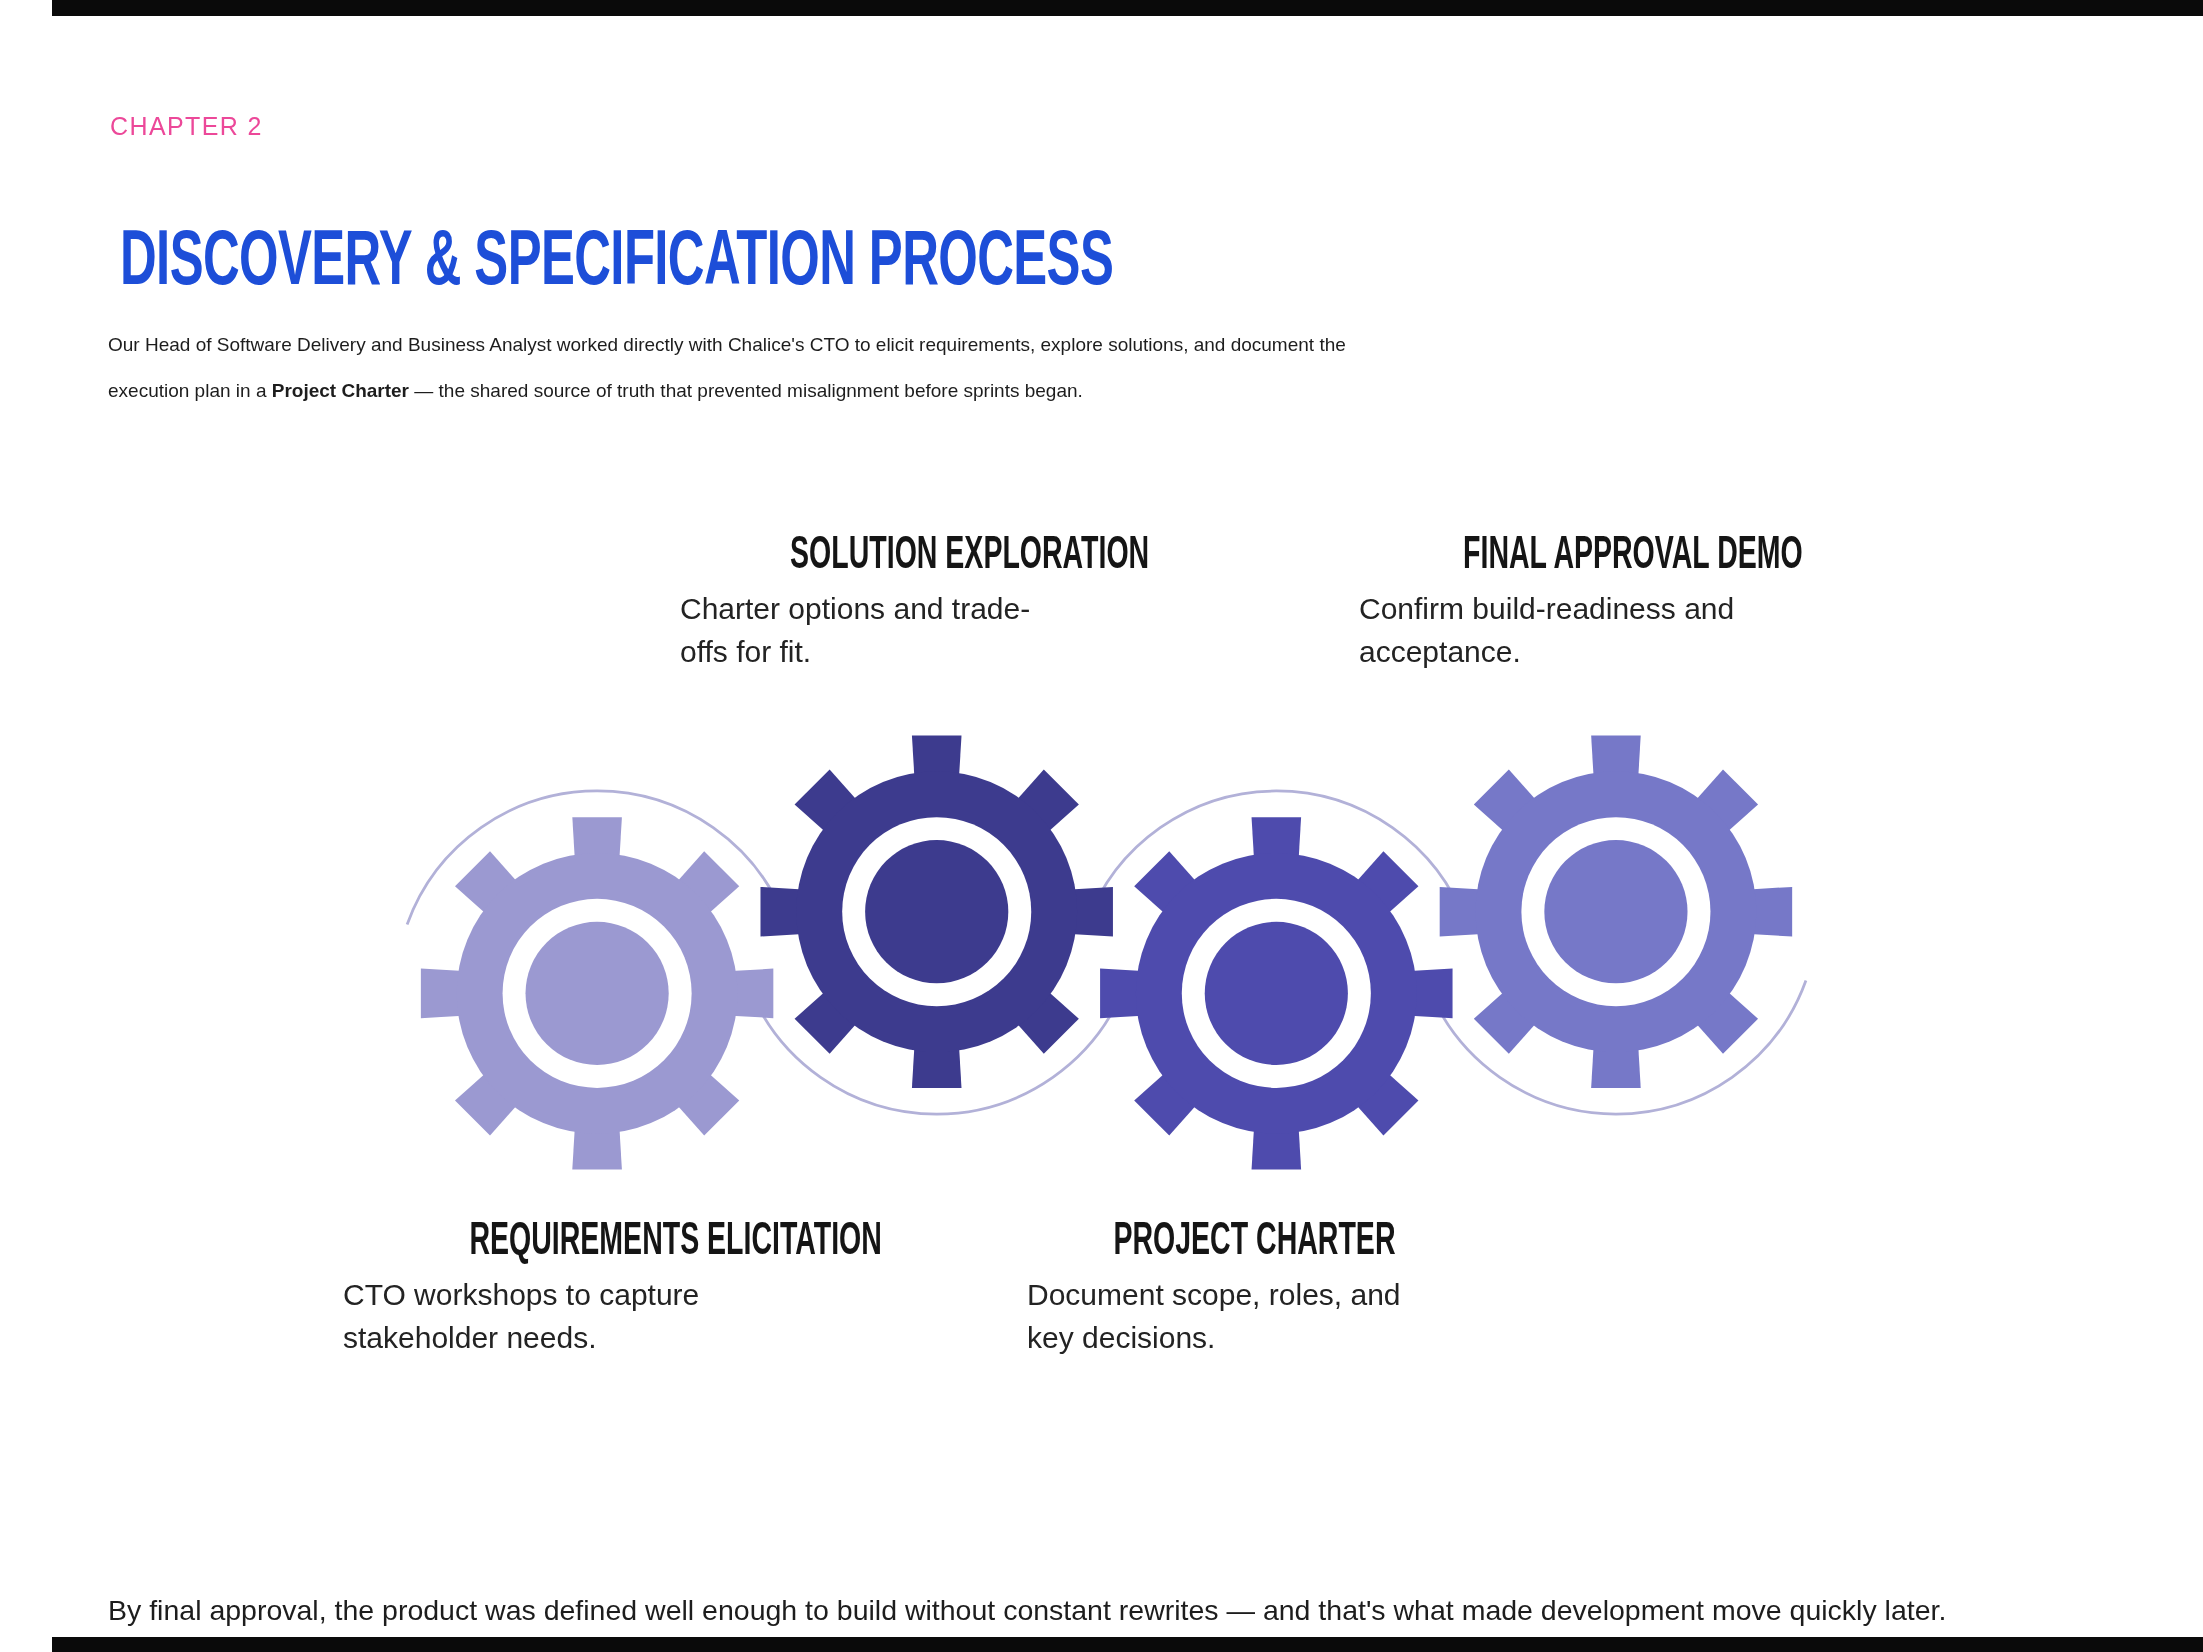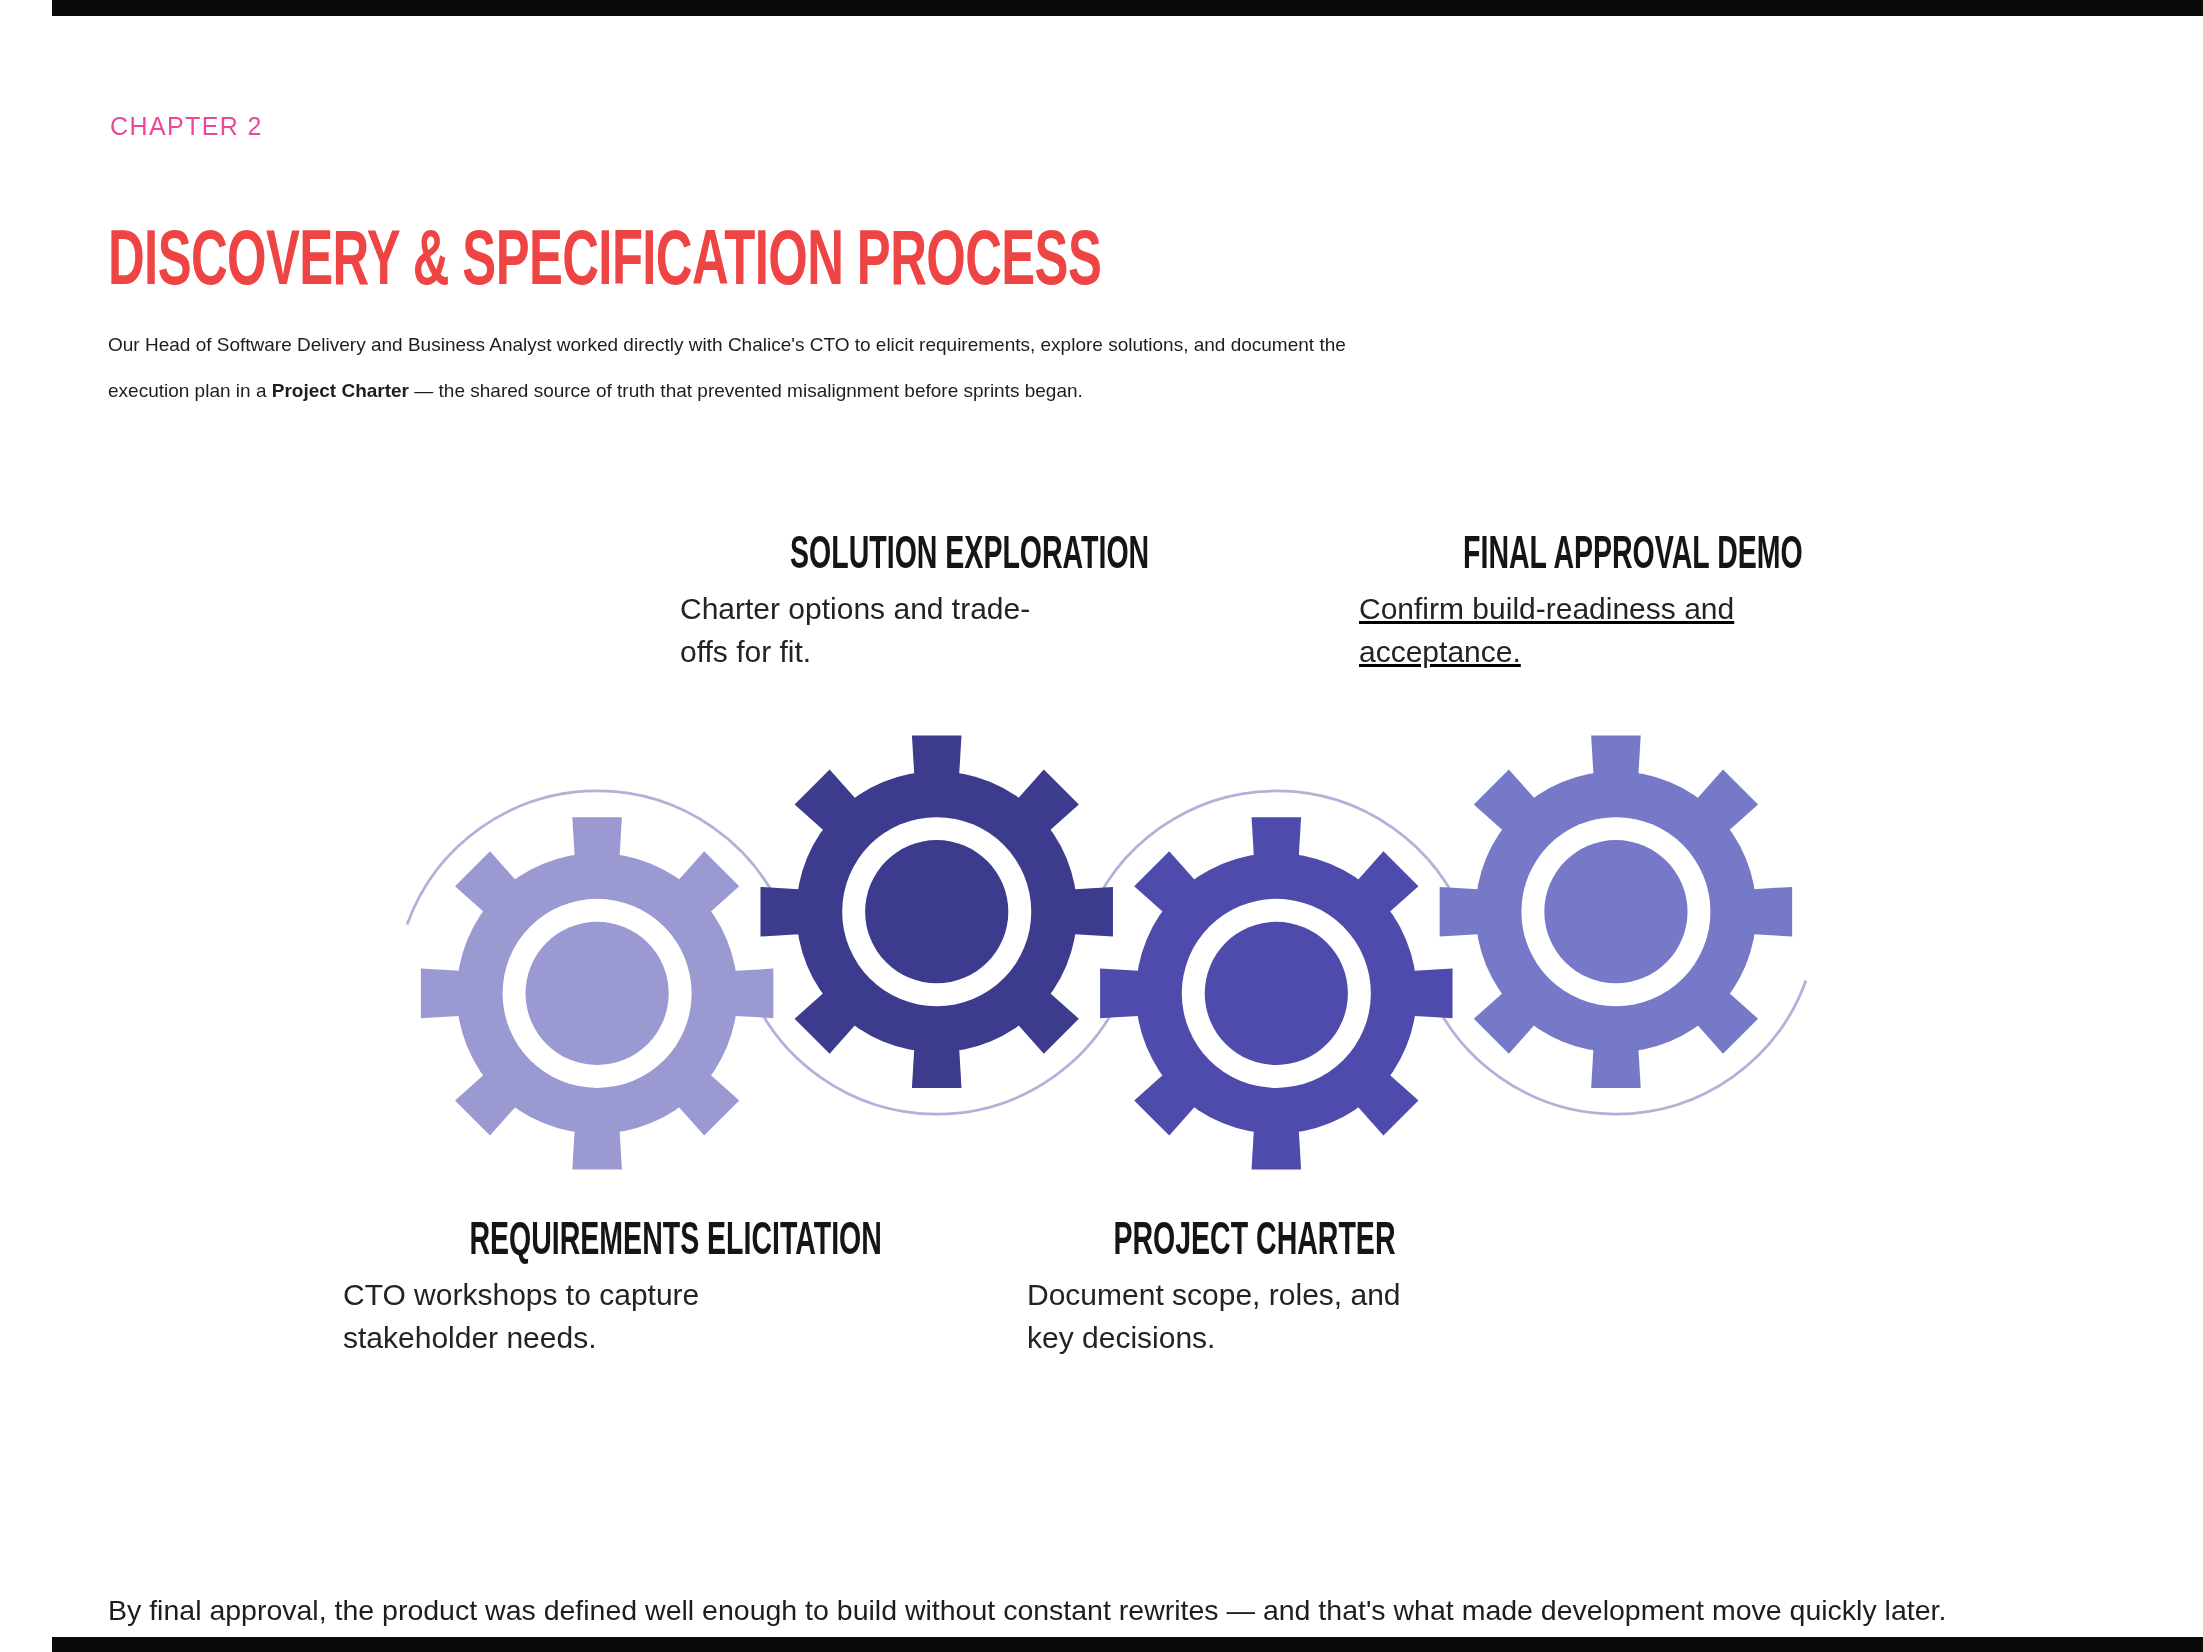--- a/index.html
+++ b/index.html
@@ -9,22 +9,22 @@
   }
   .rule{position:absolute;left:52px;right:0;height:15.6px;background:#0a0a0a;}
   .rule.top{top:0;}
   .rule.bottom{bottom:0;}
 
   .chapter{
     position:absolute;left:110px;top:112px;
     font-size:25px;letter-spacing:1.4px;color:#ec4899;
   }
   .page-title{
-    position:absolute;left:108px;top:163px;
-    font-size:77px;font-weight:bold;color:#ef4444;white-space:nowrap;line-height:84px;
+    position:absolute;left:120px;top:163px;
+    font-size:77px;font-weight:bold;color:#1d4ed8;white-space:nowrap;line-height:84px;
   }
   .condense-l{display:inline-block;transform:scaleX(.66);transform-origin:0 50%;letter-spacing:-0.9px;}
   .condense-c{display:inline-block;transform:scaleX(.62);transform-origin:50% 50%;white-space:nowrap;letter-spacing:0;}
 
   .intro{
     position:absolute;left:108px;top:303px;width:2066px;
     font-size:19px;line-height:46px;color:#1d1d1d;
   }
   .closing{
     position:absolute;left:108px;top:1565px;
@@ -33,21 +33,21 @@
 
   .gears-svg{position:absolute;left:395px;top:707px;}
 
   .step-label{position:absolute;width:514px;text-align:left;}
   .step-heading{font-size:46px;line-height:48px;font-weight:bold;color:#151515;}
   .step-desc{
     margin-top:11px;font-size:30px;line-height:43px;color:#232323;
     white-space:pre-line;
   }
   #label-solution{left:680px;top:528px;}
-  #label-final{left:1359px;top:528px;text-decoration:underline;}
+  #label-final{left:1359px;top:528px;}
   #label-requirements{left:343px;top:1214px;}
   #label-charter{left:1027px;top:1214px;}
 </style>
 </head>
 <body>
 
 <div class="rule top"></div>
 <div class="rule bottom"></div>
 
 <div class="chapter">CHAPTER 2</div>

